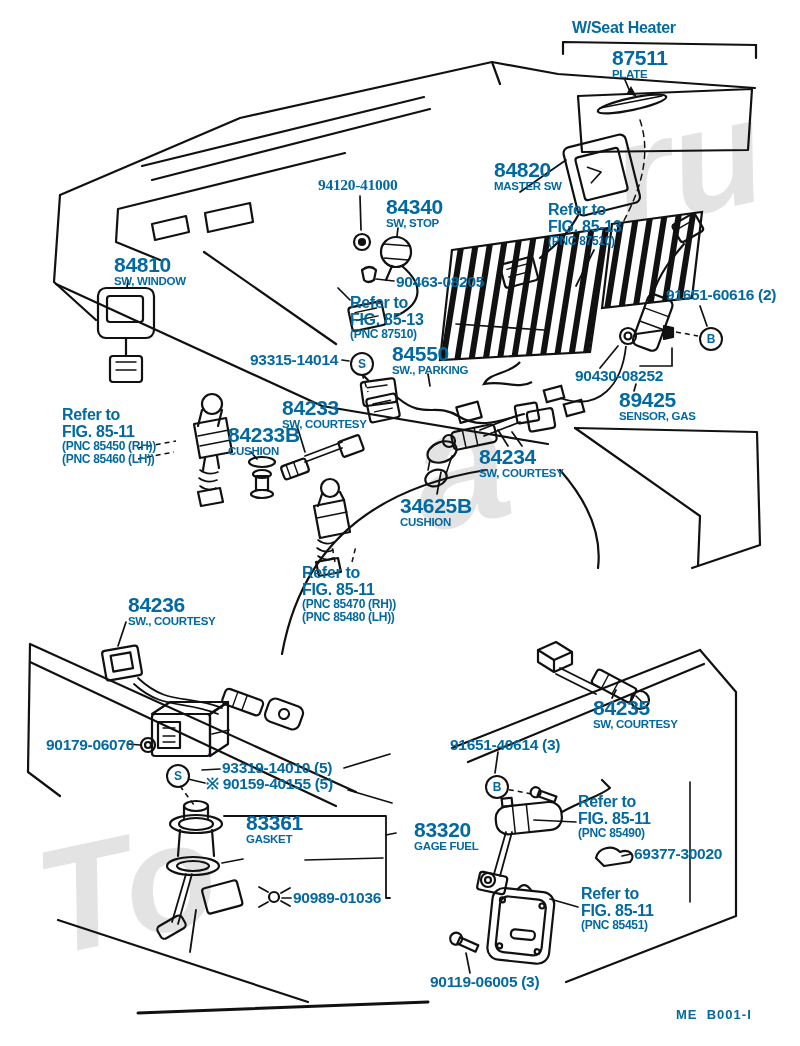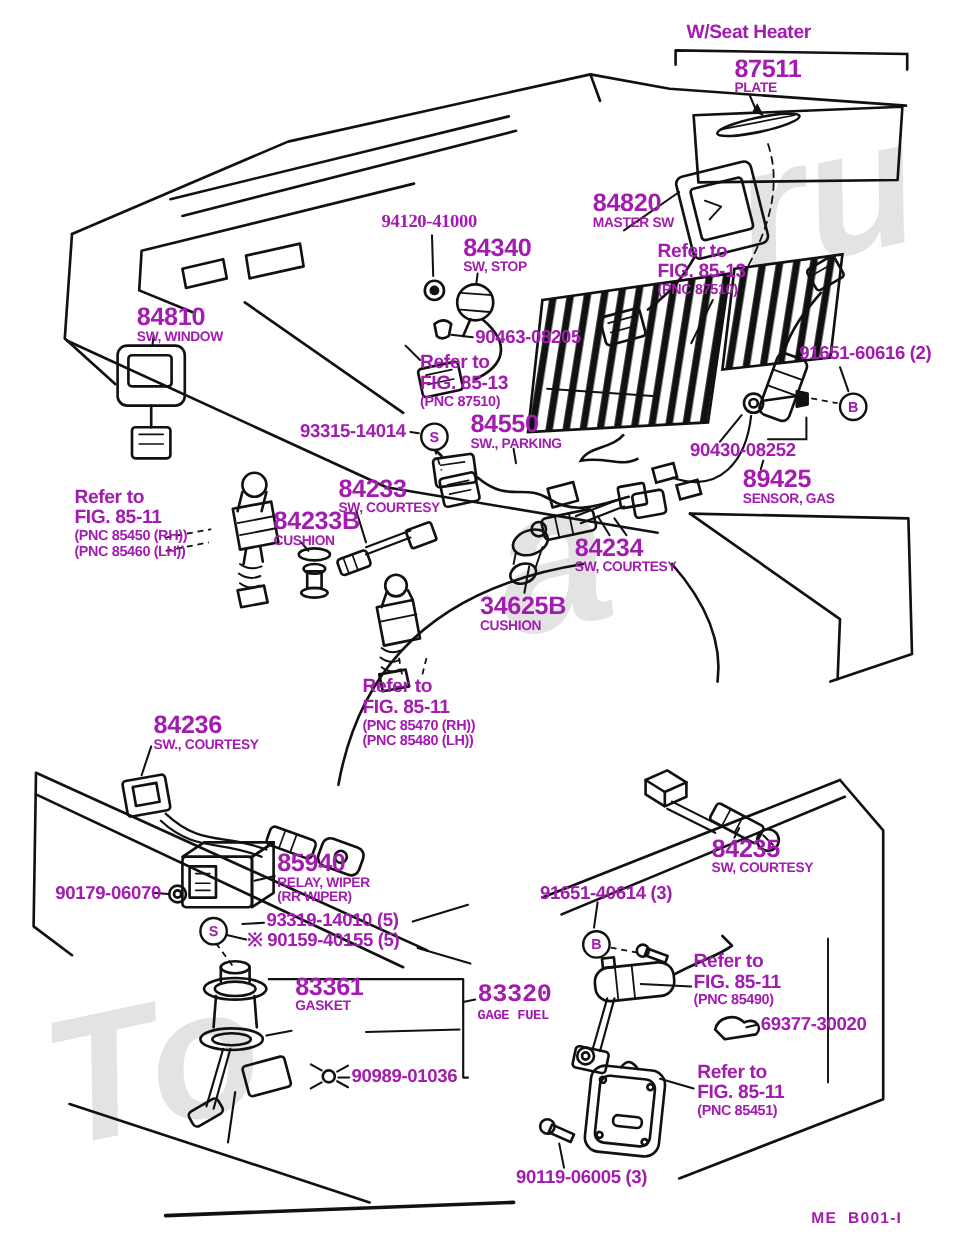--- a/index.html
+++ b/index.html
@@ -3,21 +3,21 @@
 <meta charset="utf-8">
 <style>
   html,body{margin:0;padding:0;background:#fff;}
   #page{position:relative;width:800px;height:1046px;background:#fff;overflow:hidden;
         font-family:"Liberation Sans",sans-serif;color:#111;}
   #wm-layer{position:absolute;inset:0;z-index:0;}
   .wm{position:absolute;font-style:italic;font-weight:bold;line-height:1;
       color:rgba(0,0,0,0.11);transform:rotate(-12deg);user-select:none;}
   #art{position:absolute;left:0;top:0;z-index:1;}
   #labels-layer{position:absolute;inset:0;z-index:2;}
-  .lbl{position:absolute;white-space:pre;line-height:1.04;color:#a21caf;}
+  .lbl{position:absolute;white-space:pre;line-height:1.04;color:#0369a1;}
   .ln{font-weight:bold;letter-spacing:-0.3px;}
   .lg{font-size:21px;}
   .num{font-size:15.5px;}
   .sm{font-size:11.5px;}
   .sm2{font-size:13px;letter-spacing:1px;}
   .md{font-size:16px;}
   .xs{font-size:12px;}
   .csym{width:20px;height:20px;border:2.2px solid #111;border-radius:50%;
         font-size:12px;font-weight:bold;display:flex;align-items:center;
         justify-content:center;background:#fff;}
@@ -379,25 +379,24 @@
       <div class="lbl" style="left: 392px; top: 343px;"><div class="ln lg">84550</div><div class="ln sm">SW., PARKING</div></div>
       <div class="lbl" style="left: 575px; top: 368px;"><div class="ln num">90430-08252</div></div>
       <div class="lbl" style="left: 619px; top: 389px;"><div class="ln lg">89425</div><div class="ln sm">SENSOR, GAS</div></div>
       <div class="lbl" style="left: 62px; top: 407px;"><div class="ln md">Refer to</div><div class="ln md">FIG. 85-11</div><div class="ln xs">(PNC 85450 (RH))</div><div class="ln xs">(PNC 85460 (LH))</div></div>
       <div class="lbl" style="left: 282px; top: 397px;"><div class="ln lg">84233</div><div class="ln sm">SW, COURTESY</div></div>
       <div class="lbl" style="left: 228px; top: 424px;"><div class="ln lg">84233B</div><div class="ln sm">CUSHION</div></div>
       <div class="lbl" style="left: 479px; top: 446px;"><div class="ln lg">84234</div><div class="ln sm">SW, COURTESY</div></div>
       <div class="lbl" style="left: 400px; top: 495px;"><div class="ln lg">34625B</div><div class="ln sm">CUSHION</div></div>
       <div class="lbl" style="left: 302px; top: 565px;"><div class="ln md">Refer to</div><div class="ln md">FIG. 85-11</div><div class="ln xs">(PNC 85470 (RH))</div><div class="ln xs">(PNC 85480 (LH))</div></div>
       <div class="lbl" style="left: 128px; top: 594px;"><div class="ln lg">84236</div><div class="ln sm">SW., COURTESY</div></div>
-      <div class="lbl" style="left: 231px; top: 709px;"><div class="ln lg">85940</div><div class="ln sm">RELAY, WIPER</div><div class="ln sm">(RR WIPER)</div></div>
       <div class="lbl" style="left: 46px; top: 737px;"><div class="ln num">90179-06070</div></div>
       <div class="lbl" style="left: 222px; top: 760px;"><div class="ln num">93319-14010 (5)</div></div>
       <div class="lbl" style="left: 206px; top: 776px; text-align: center;"><div class="ln num">※ 90159-40155 (5)</div></div>
-      <div class="lbl" style="left: 398px; top: 819px; font-family: Liberation Mono, monospace;"><div class="ln lg">83320</div><div class="ln sm">GAGE FUEL</div></div>
+      <div class="lbl" style="left: 414px; top: 819px;"><div class="ln lg">83320</div><div class="ln sm">GAGE FUEL</div></div>
       <div class="lbl" style="left: 246px; top: 812px;"><div class="ln lg">83361</div><div class="ln sm">GASKET</div></div>
       <div class="lbl" style="left: 293px; top: 890px;"><div class="ln num">90989-01036</div></div>
       <div class="lbl" style="left: 450px; top: 737px;"><div class="ln num">91651-40614 (3)</div></div>
       <div class="lbl" style="left: 593px; top: 697px;"><div class="ln lg">84235</div><div class="ln sm">SW, COURTESY</div></div>
       <div class="lbl" style="left: 578px; top: 794px;"><div class="ln md">Refer to</div><div class="ln md">FIG. 85-11</div><div class="ln xs">(PNC 85490)</div></div>
       <div class="lbl" style="left: 634px; top: 846px;"><div class="ln num">69377-30020</div></div>
       <div class="lbl" style="left: 581px; top: 886px;"><div class="ln md">Refer to</div><div class="ln md">FIG. 85-11</div><div class="ln xs">(PNC 85451)</div></div>
       <div class="lbl" style="left: 430px; top: 974px;"><div class="ln num">90119-06005 (3)</div></div>
       <div class="lbl" style="left: 676px; top: 1008px;"><div class="ln sm2">ME  B001-I</div></div>
       <div class="lbl csym" style="left: 350px; top: 352px;">S</div>

